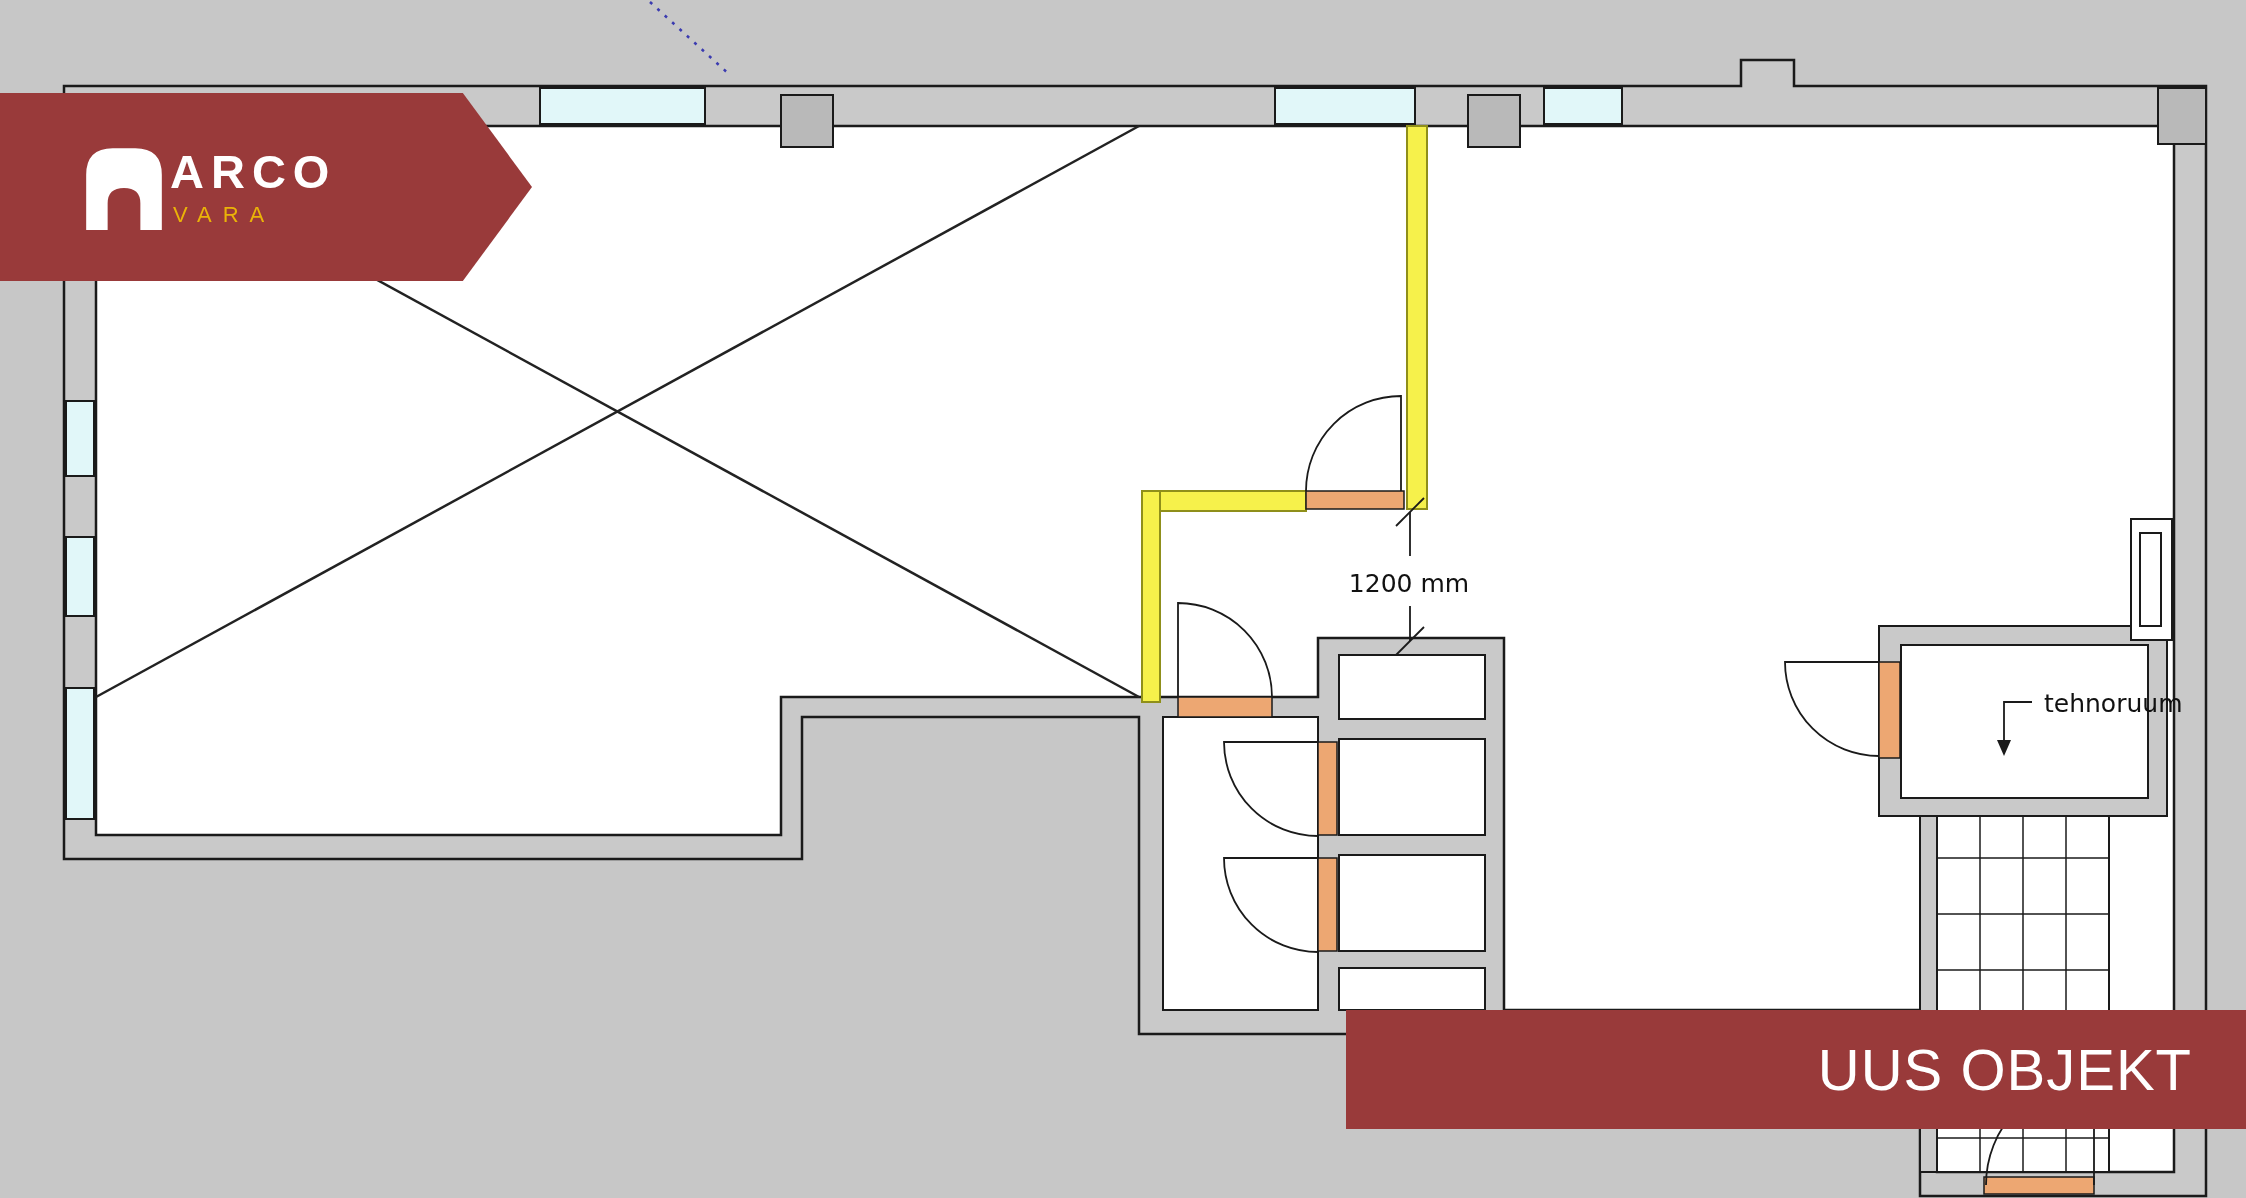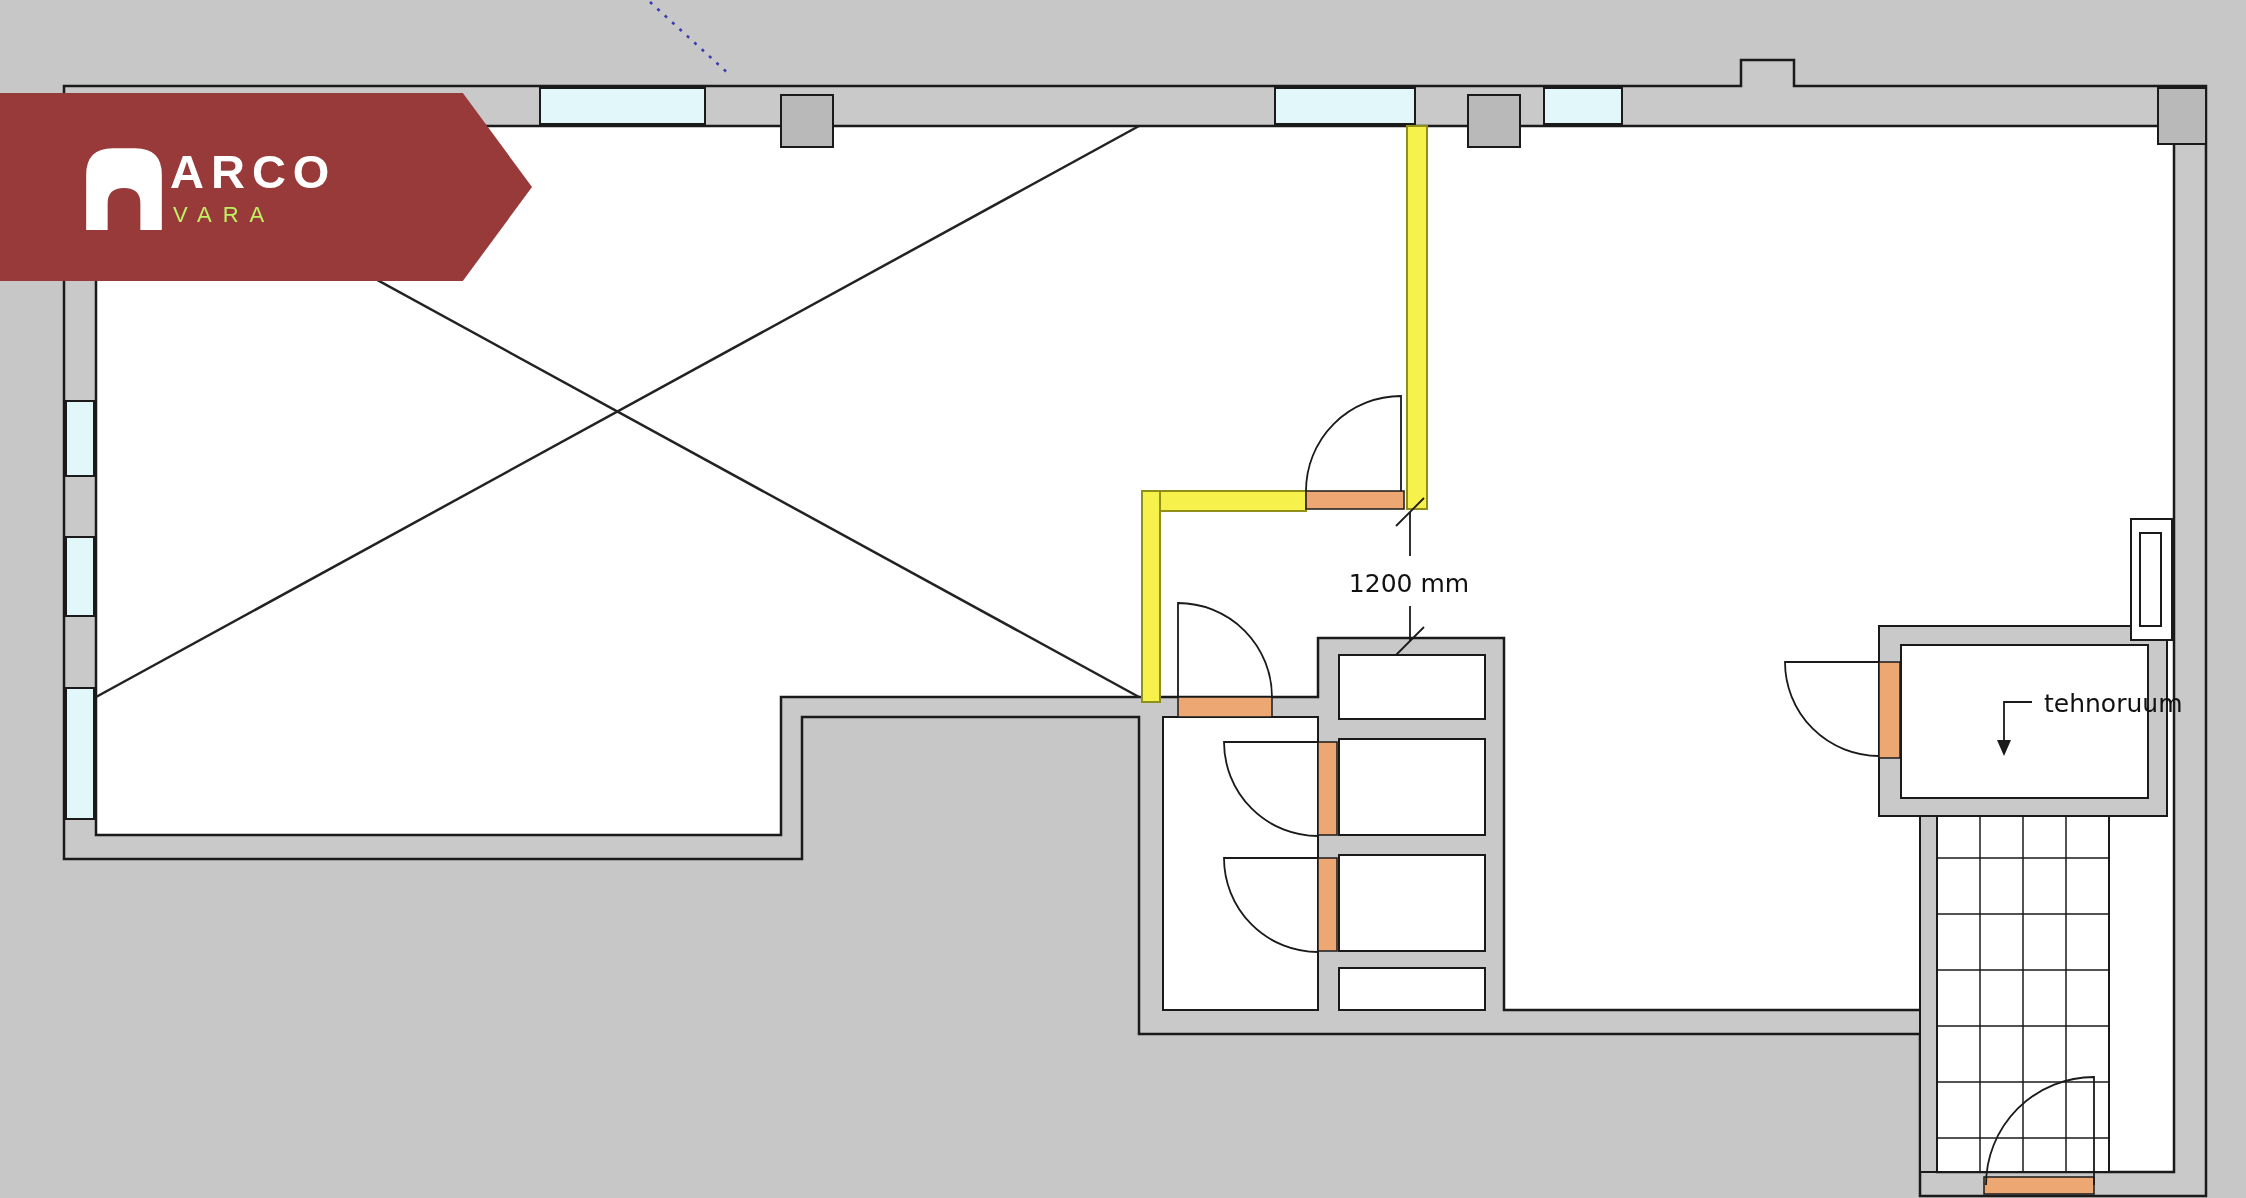--- a/index.html
+++ b/index.html
@@ -42,21 +42,21 @@
   
   .badge{
     position:absolute;left:0;top:93px;width:532px;height:188px;
     background:var(--brand-maroon);
     clip-path:polygon(0 0,87% 0,100% 50%,87% 100%,0 100%);
     display:flex;align-items:center;
     padding-left:78px;box-sizing:border-box;
   }
   .badge .logo-text{display:flex;flex-direction:column;align-items:flex-start;}
   .badge-name{color:#ffffff;font-size:47px;font-weight:bold;letter-spacing:7px;line-height:1;}
-  .badge-sub{color:#bef264;font-size:22px;font-weight:400;letter-spacing:11px;line-height:1;margin-top:9px;margin-left:3px;}
+  .badge-sub{color:#eab308;font-size:22px;font-weight:400;letter-spacing:11px;line-height:1;margin-top:9px;margin-left:3px;}
 
   
   .banner{
     position:absolute;left:1346px;top:1010px;width:900px;height:119px;
     background:var(--brand-maroon);box-sizing:border-box;
     display:flex;align-items:center;justify-content:flex-end;
     padding-right:54px;
   }
   .banner-label{color:#ffffff;font-size:58px;font-weight:500;letter-spacing:1px;}
 </style>
@@ -168,14 +168,17 @@
   <div class="badge">
     <svg width="92" height="92" viewBox="0 0 90 90">
       <path fill="#ffffff" d="M8,87 L8,33 Q8,7 34,7 L56,7 Q82,7 82,33 L82,87 L61,87 L61,61 Q61,46 45,46 Q29,46 29,61 L29,87 Z"></path>
     </svg>
     <div class="logo-text">
       <div class="badge-name">ARCO</div>
       <div class="badge-sub">VARA</div>
     </div>
   </div>
 
+  <div class="banner">
+    <span class="banner-label">UUS OBJEKT</span>
+  </div>
 
 </div>
 
 </body></html>

